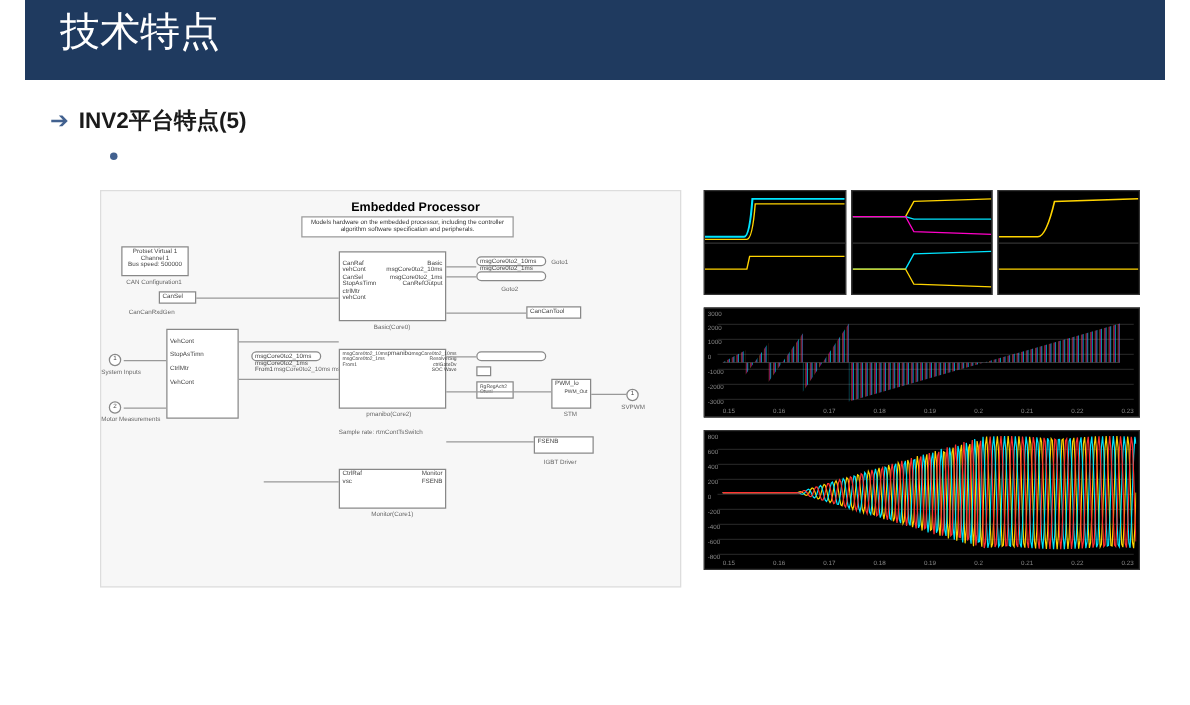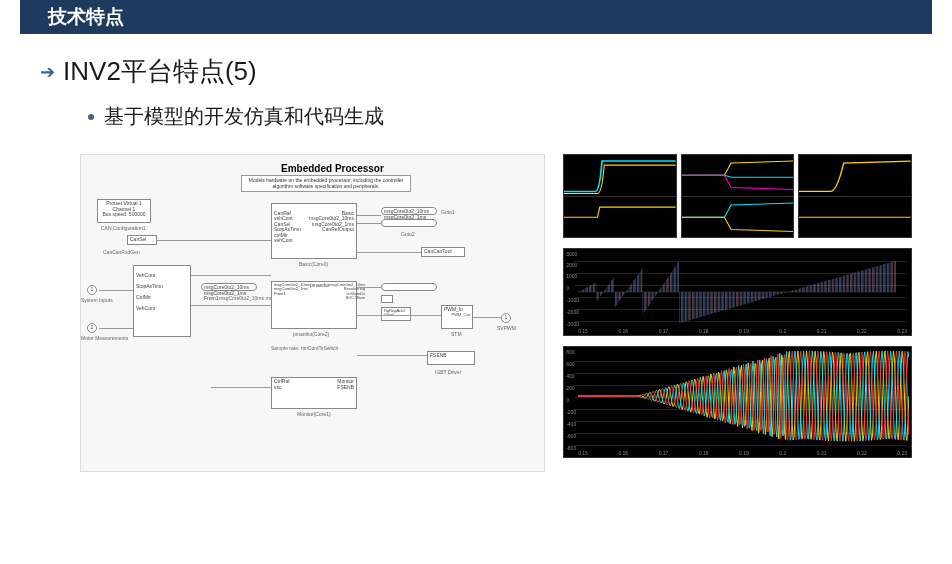--- a/index.html
+++ b/index.html
@@ -6,41 +6,41 @@
     body {
       width: 952px;
       height: 564px;
       background: #ffffff;
       font-family: "Microsoft YaHei", Arial, sans-serif;
       overflow: hidden;
     }
     .title-bar {
       background: #1f3a5f;
       color: #ffffff;
-      padding: 4px 20px 4px 28px;
-      font-size: 19px;
-      font-weight: 700;
+      padding: 4px 20px 16px 28px;
+      font-size: 32px;
+      font-weight: 400;
       margin: 0 20px 20px 20px;
     }
     .content { padding: 0 40px; }
     .heading-row {
       display: flex;
       align-items: center;
       gap: 8px;
       margin-bottom: 14px;
     }
     .arrow-icon {
       color: #42618f;
       font-size: 18px;
       line-height: 1;
     }
     .heading {
-      font-size: 26px;
+      font-size: 18px;
       color: #1a1a1a;
-      font-weight: 400;
+      font-weight: 700;
     }
     .sub-row {
       display: flex;
       align-items: center;
       gap: 10px;
       margin-left: 48px;
       margin-bottom: 24px;
     }
     .bullet {
       width: 6px;
@@ -167,21 +167,20 @@
   <span>技术特点</span>
 </div>
 
 <div class="content">
   <div class="heading-row">
     <span class="arrow-icon">➔</span>
     <span class="heading">INV2平台特点(5)</span>
   </div>
   <div class="sub-row">
     <span class="bullet"></span>
-    <span class="sub-text">基于模型的开发仿真和代码生成</span>
   </div>
 
   <div class="figure-row">
 
     <div class="left-figure">
       <div class="ep-label">Embedded Processor</div>
       <div class="ep-box">Models hardware on the embedded processor, including the controller algorithm software specification and peripherals.</div>
 
       <div class="tiny-box" style="top:44px;left:16px;width:54px;height:24px;white-space:pre-line;text-align:center">Protset Virtual 1
 Channel 1

